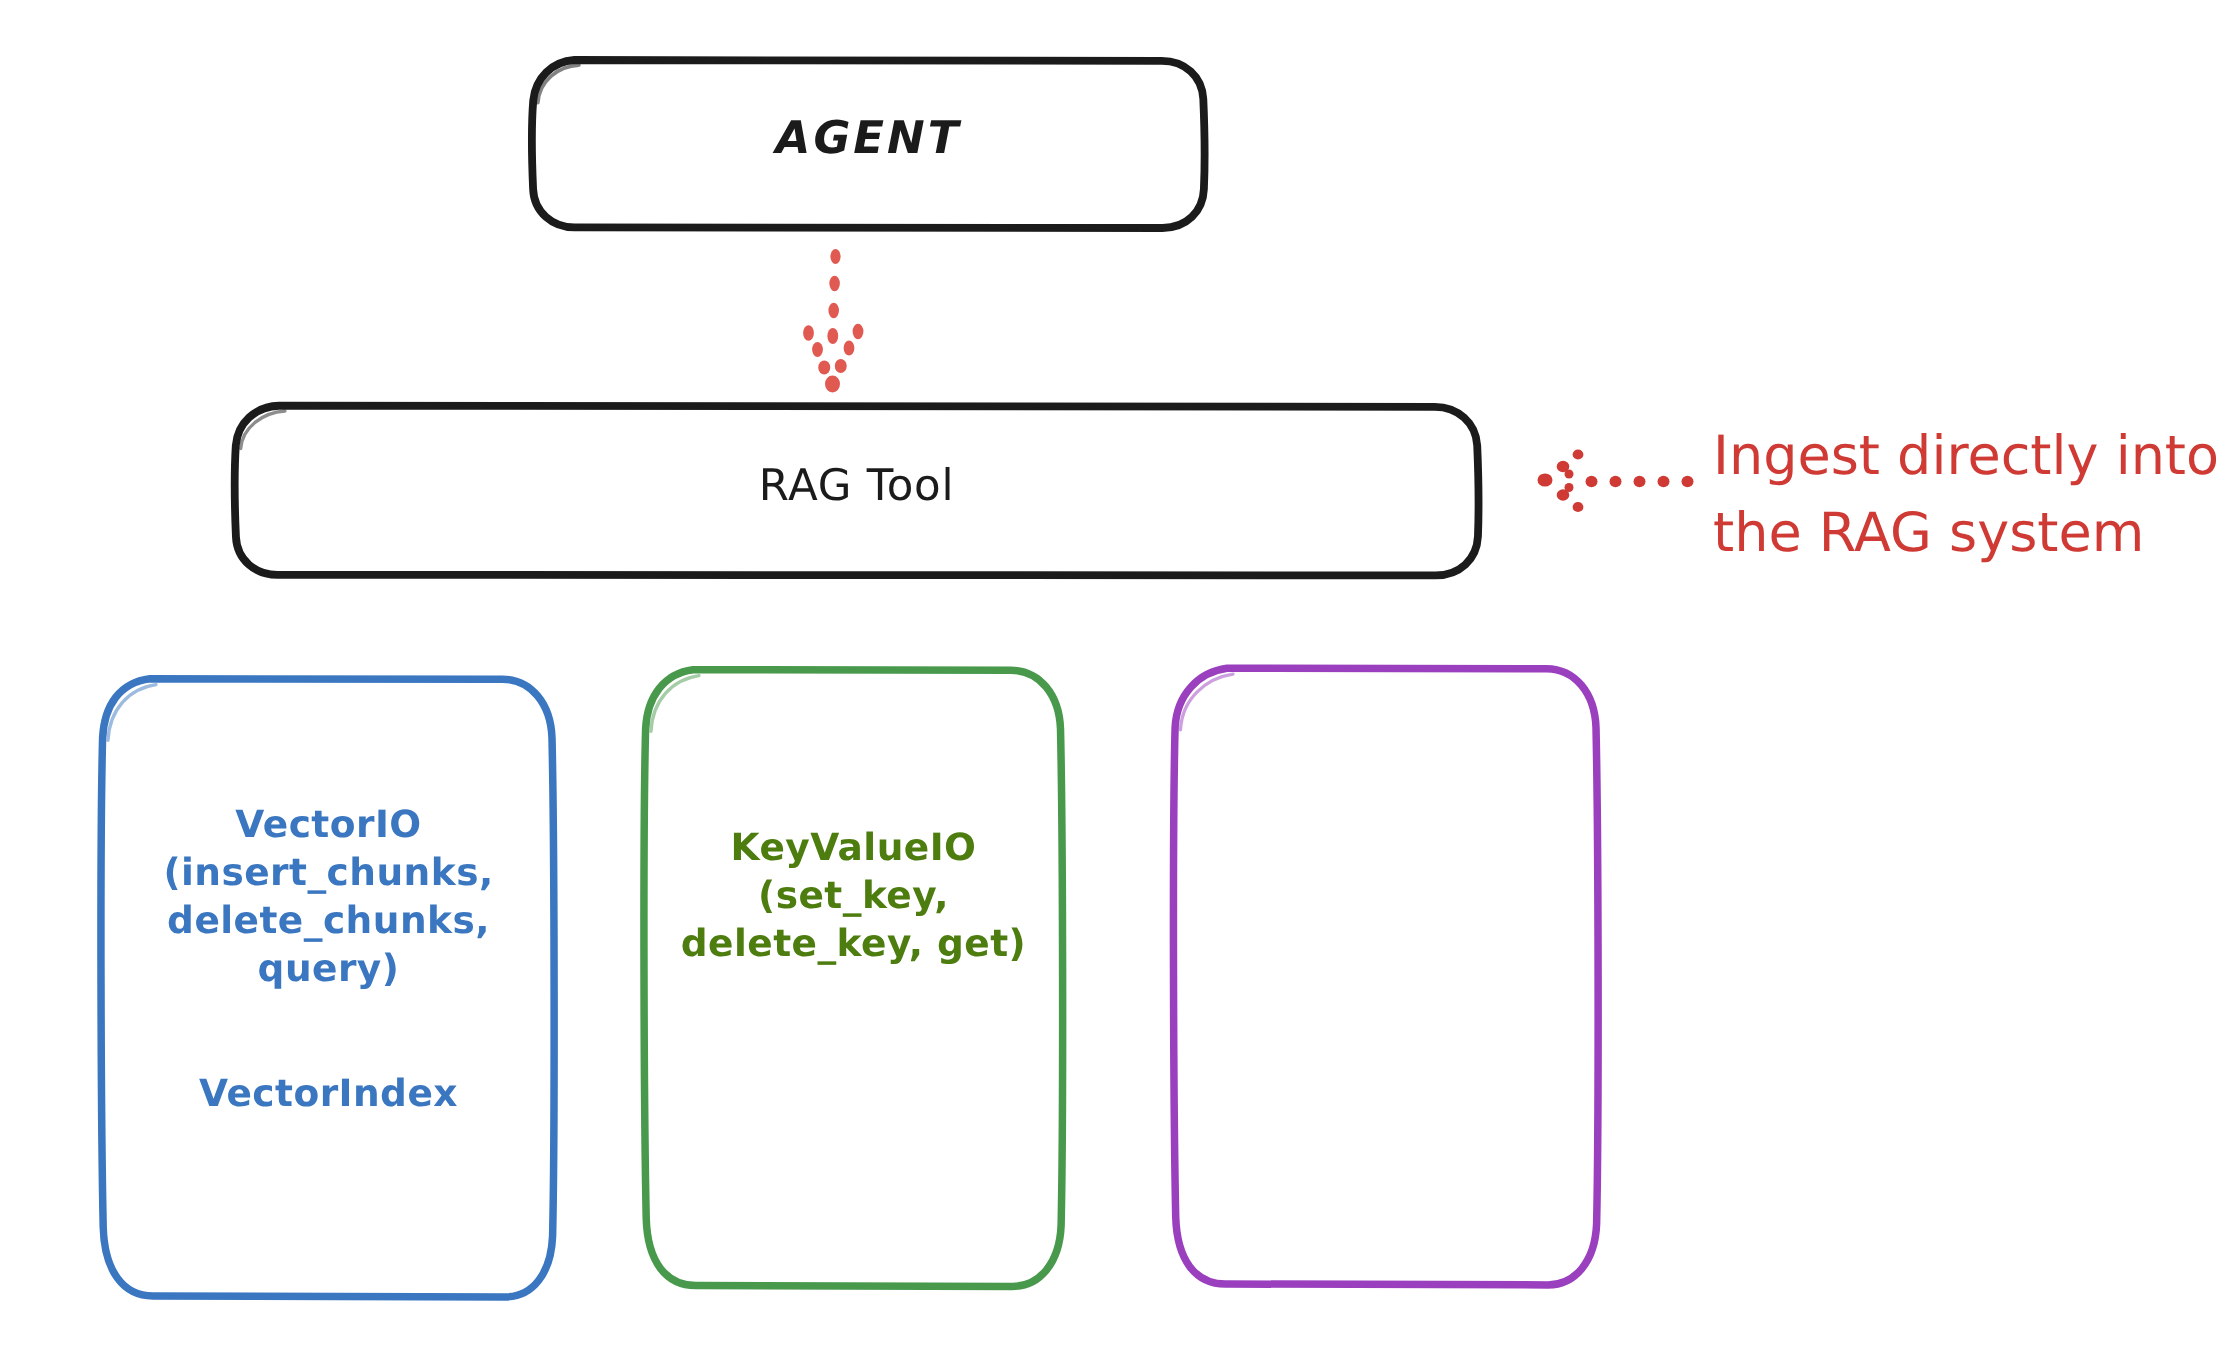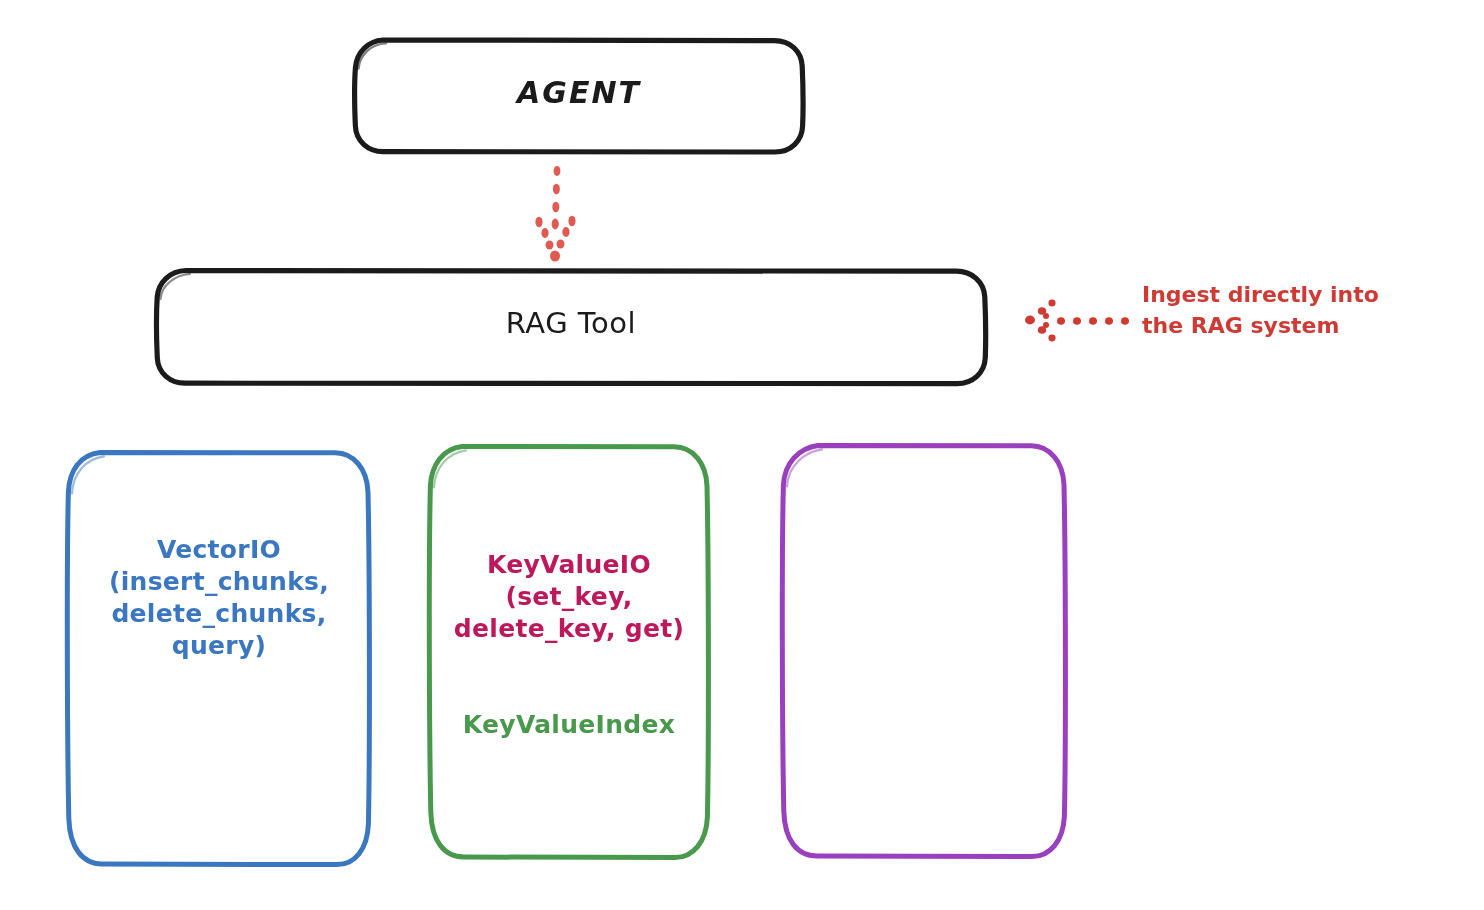--- a/index.html
+++ b/index.html
@@ -64,33 +64,33 @@
   }
   .store-index {
     font-size: 25px;
     font-weight: 600;
     letter-spacing: 0.3px;
   }
 
   .vector-api   { left: 68px;  top: 534px; width: 302px; color: #3a77c0; }
   .vector-index { left: 68px;  top: 713px; width: 302px; color: #3a77c0; }
 
-  .kv-api       { left: 416px; top: 549px; width: 306px; color: #be185d; }
+  .kv-api       { left: 416px; top: 549px; width: 306px; color: #4d7c0f; }
   .kv-index     { left: 416px; top: 709px; width: 306px; color: #49994d; }
 
   .rel-api      { left: 778px; top: 549px; width: 292px; color: #9a3fbe; }
   .rel-index    { left: 778px; top: 712px; width: 292px; color: #9a3fbe; }
 
   .annotation {
     left: 1142px;
     top: 279px;
     width: 340px;
     text-align: left;
-    font-size: 22px;
-    font-weight: 700;
+    font-size: 36px;
+    font-weight: 400;
     line-height: 1.42;
     color: #cf3b34;
   }
 </style>
 </head>
 <body>
 
 <div id="canvas">
 
   <svg id="sketch" viewBox="0 0 1484 910" xmlns="http://www.w3.org/2000/svg">
@@ -204,23 +204,23 @@
   </svg>
 
   <div class="label node-title-agent">AGENT</div>
 
   <div class="label store-body vector-api">VectorIO
 (insert_chunks,
 delete_chunks,
 query)</div>
 
   <div class="label node-title-rag">RAG Tool</div>
+  <div class="label store-index vector-index">VectorIndex</div>
 
   <div class="label store-body kv-api">KeyValueIO
 (set_key,
 delete_key, get)</div>
-  <div class="label store-index kv-index">KeyValueIndex</div>
 
 
   <div class="label annotation">Ingest directly into
 the RAG system</div>
 
 </div>
 
 </body></html>

